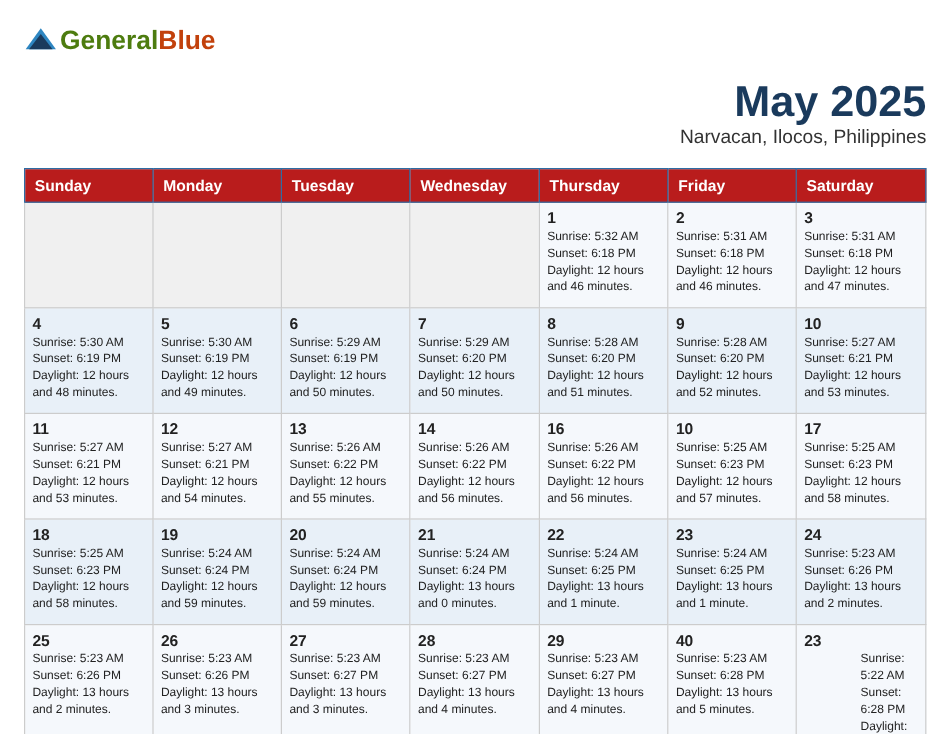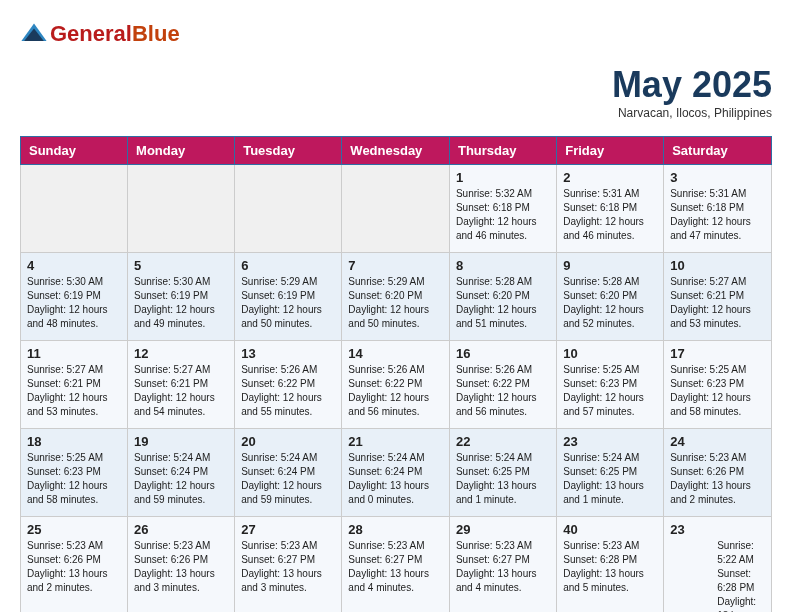--- a/index.html
+++ b/index.html
@@ -20,47 +20,47 @@
       display: flex;
       align-items: center;
     }
     .logo-text {
       font-size: 22px;
       font-weight: bold;
       color: #1a3a5c;
       line-height: 1.1;
     }
     .logo-text span {
-      color: #b91c1c;
+      color: #4d7c0f;
     }
     .logo-icon {
       width: 28px;
       height: 28px;
       margin-right: 2px;
       display: inline-block;
     }
     .title-block {
       text-align: right;
       margin-top: 44px;
     }
     .month-title {
       font-size: 36px;
       font-weight: bold;
       color: #1a3a5c;
     }
     .location {
-      font-size: 12px;
+      font-size: 16px;
       color: #333;
     }
     table {
       width: 100%;
       border-collapse: collapse;
     }
     thead tr th {
-      background-color: #be185d;
+      background-color: #b91c1c;
       color: #fff;
       text-align: left;
       padding: 6px 8px;
       font-size: 13px;
       font-weight: bold;
       border: 1px solid #2e6da4;
     }
     tbody tr td {
       border: 1px solid #ccc;
       vertical-align: top;

